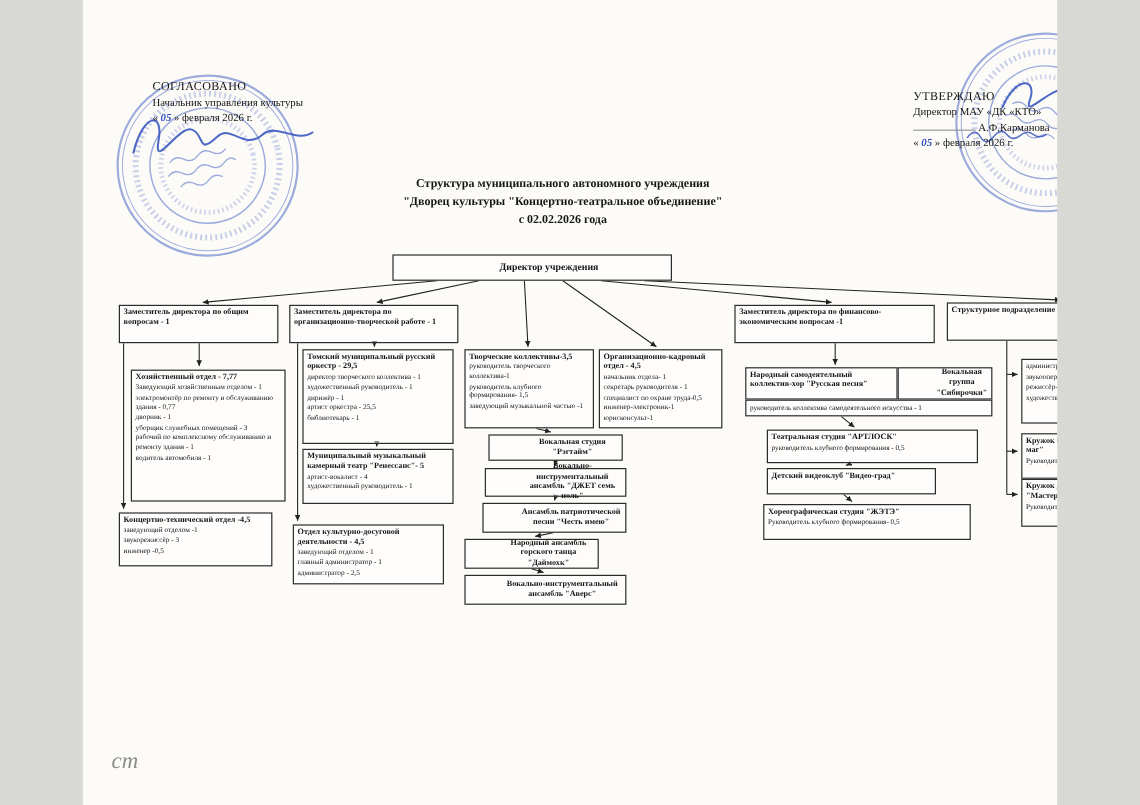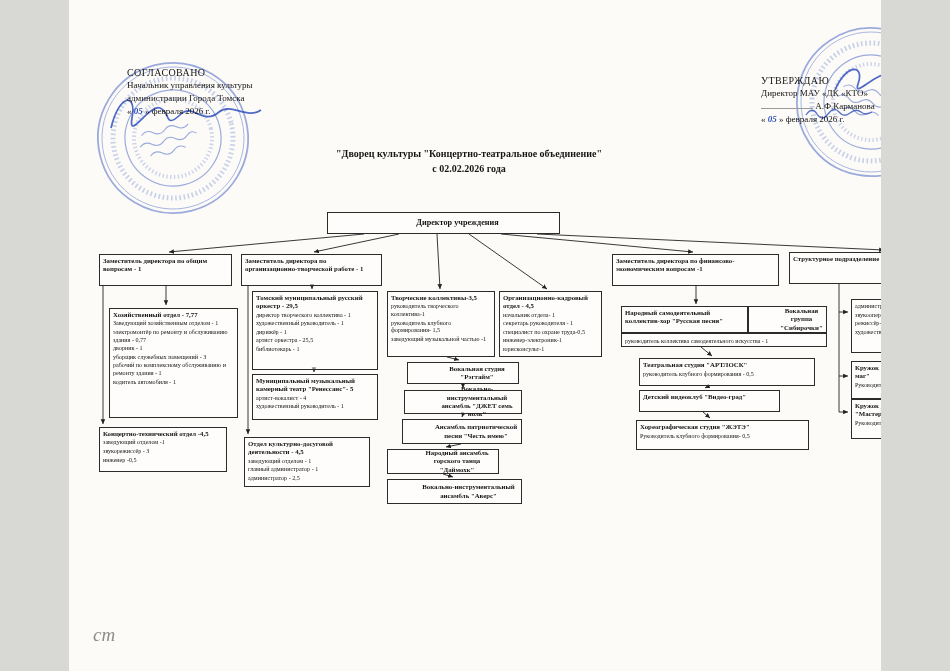--- a/index.html
+++ b/index.html
@@ -65,21 +65,20 @@
   <svg class="sig" style="left:760px;top:56px;width:135px;height:50px" viewBox="0 0 135 50">
     <path d="M6,34 C18,6 36,9 29,28 C24,44 48,14 61,19 C74,24 66,40 86,26 C100,16 114,33 128,22" stroke="#2f4fbd" stroke-width="1.7" fill="none" opacity="0.85"></path>
   </svg>
   <svg class="scribble" style="left:733px;top:102px;width:95px;height:20px" viewBox="0 0 95 20">
     <path d="M4,13 q6,-9 11,-1 t11,0 t11,-2 t11,1 t11,-1 t11,0" stroke="#2f4fbd" stroke-width="1.3" fill="none" opacity="0.8"></path>
   </svg>
 
   <div class="hdr" style="left:58px;top:66px;width:210px">
     <div class="h">СОГЛАСОВАНО</div>
     <div>Начальник управления культуры</div>
-    <div>администрации Города Томска</div>
     <div>
       <span>«</span>
       <span class="blue-hand">05</span>
       <span>» февраля 2026 г.</span>
     </div>
   </div>
 
   <div class="hdr" style="left:692px;top:74px;width:230px">
     <div class="h">УТВЕРЖДАЮ</div>
     <div>Директор МАУ «ДК «КТО»</div>
@@ -88,20 +87,21 @@
       <span>А.Ф.Карманова</span>
     </div>
     <div>
       <span>«</span>
       <span class="blue-hand">05</span>
       <span>» февраля  2026 г.</span>
     </div>
   </div>
 
   <div class="doc-title">
+    <div>Структура муниципального автономного учреждения</div>
     <div>"Дворец культуры "Концертно-театральное объединение"</div>
     <div>с 02.02.2026 года</div>
   </div>
 
   <svg class="layer" width="950" height="671">
     <defs>
       <marker id="arr" markerWidth="7" markerHeight="7" refX="5.4" refY="2.6" orient="auto">
         <path d="M0,0 L5.4,2.6 L0,5.2 z" fill="#222"></path>
       </marker>
     </defs>

